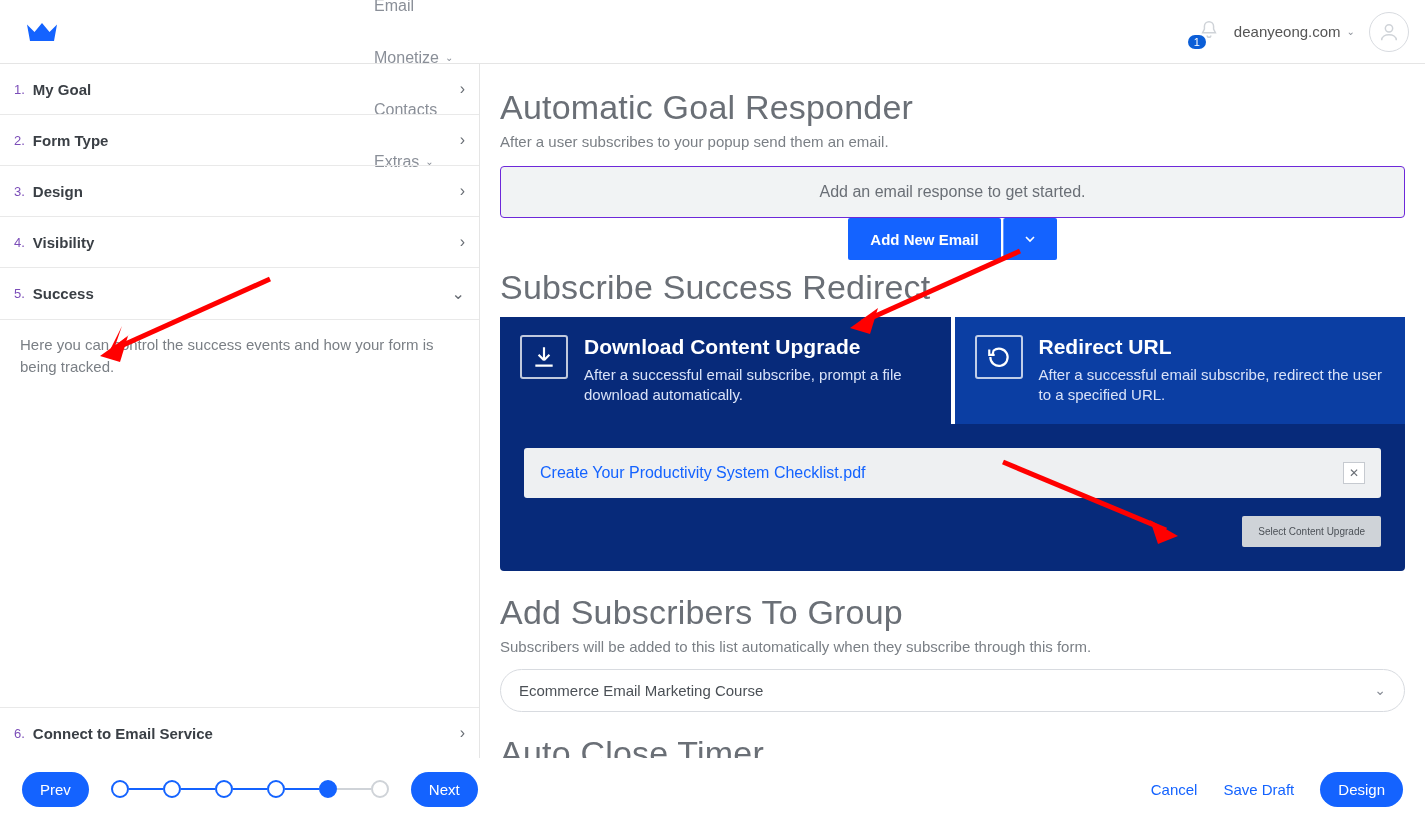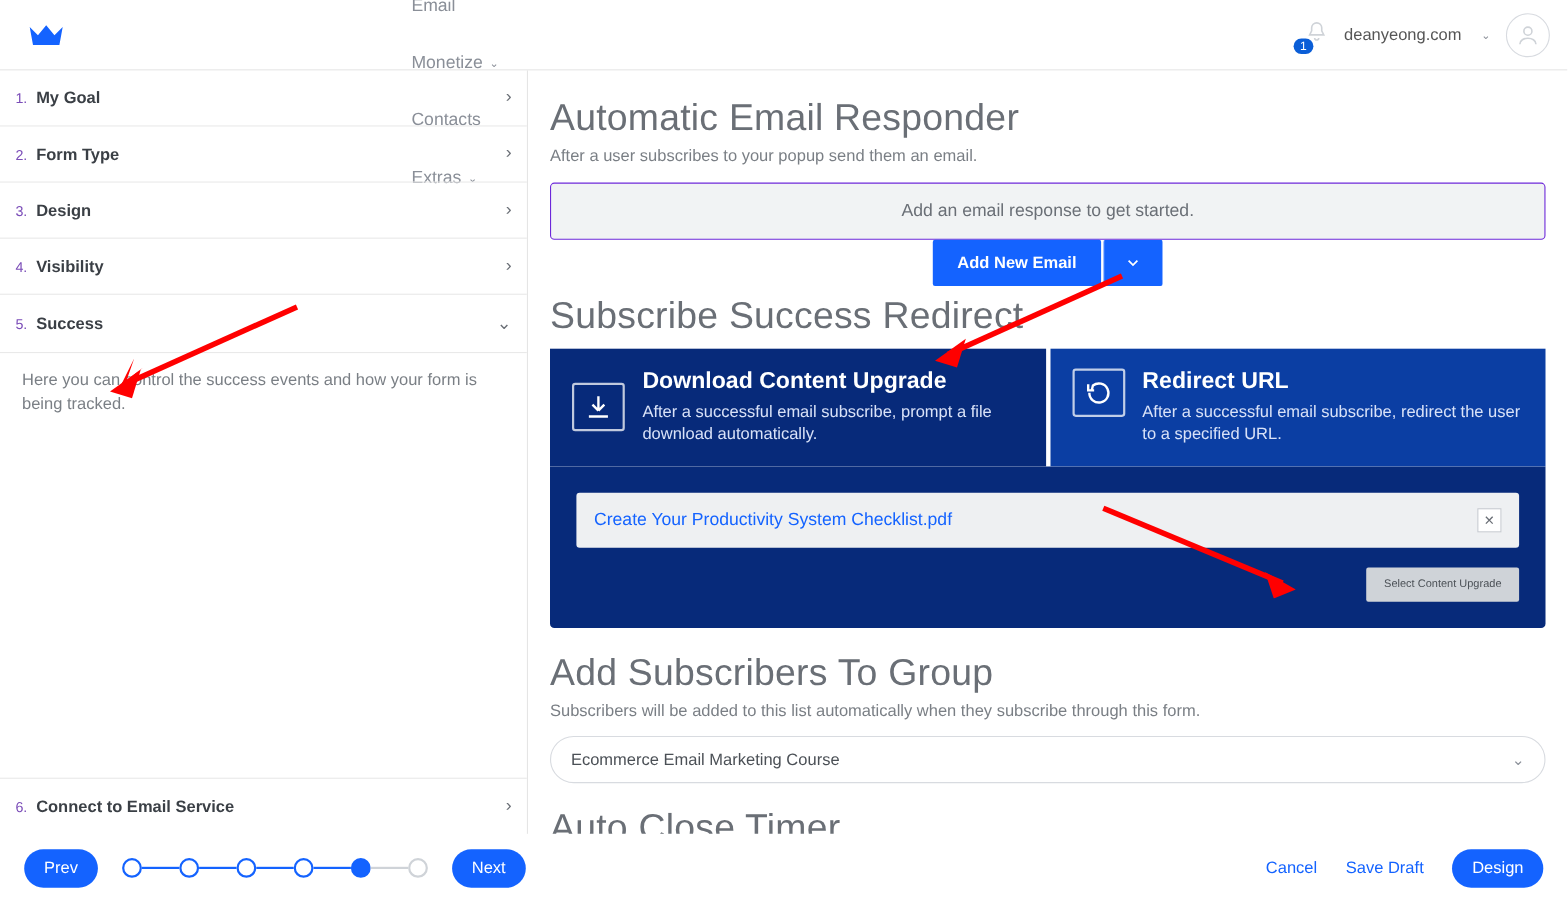--- a/index.html
+++ b/index.html
@@ -10,21 +10,21 @@
   .crown { width:40px; height:28px; color:#0b5ed7; display:flex; align-items:center; }
   .nav { display:flex; gap:34px; margin-left:310px;flex-direction:column; }
   .nav-item { color:#8a8f98; font-size:16px; display:flex; align-items:center; gap:6px; cursor:pointer; }
   .nav-item.active { color:#2b2f33; font-weight:500; }
   .nav-caret { font-size:10px; color:#8a8f98; }
 
   .topbar-right { margin-left:auto; display:flex; align-items:center; gap:14px; }
   .bell-wrap { position:relative; }
   .bell { width:22px; height:22px; color:#aeb3bb; }
   .badge { position:absolute; bottom:-4px; left:-10px; background:#0b5ed7; color:#fff; font-size:11px; border-radius:10px; padding:1px 6px; }
-  .account { color:#555; font-size:15px; display:flex; align-items:center; gap:18px; cursor:pointer;justify-content:center; }
+  .account { color:#555; font-size:15px; display:flex; align-items:center; gap:6px; cursor:pointer;justify-content:center; }
   .avatar { width:40px; height:40px; border-radius:50%; border:1px solid #d8dbe0; display:flex; align-items:center; justify-content:center; color:#c3c8ce; }
 
   
   .body { display:flex; height:calc(820px - 64px - 62px); }
   .sidebar { width:480px; border-right:1px solid #e5e5e5; overflow:hidden; position:relative; }
   .step { border-bottom:1px solid #e9e9e9; padding:16px 14px; display:flex; align-items:center; cursor:pointer; }
   .step.bottom { position:absolute; bottom:0; left:0; right:0; border-top:1px solid #e9e9e9; border-bottom:none; }
   .step-num { color:#7b4db8; font-size:13px; margin-right:8px; font-weight:500; }
   .step-label { font-weight:700; color:#3a3f45; font-size:15px; }
   .step .chev { margin-left:auto; color:#6a6f76; font-size:16px; }
@@ -37,21 +37,21 @@
 
   .responder-box { margin-top:16px; }
   .notice { background:#f1f3f4; border:1px solid #6d28d9; border-radius:4px; text-align:center; padding:16px; color:#6a6f76; font-size:16px; }
   .btn-row { display:flex; justify-content:center; margin-top:0; }
   .btn-primary { background:#1463ff; color:#fff; border:none; height:42px; padding:0 22px; font-weight:700; font-size:15px; cursor:pointer; border-radius:2px; }
   .btn-drop { background:#1463ff; color:#fff; border:none; border-left:1px solid rgba(255,255,255,.35); height:42px; width:54px; cursor:pointer; display:flex; align-items:center; justify-content:center; border-radius:2px; margin-left:2px; }
 
   
   .cards { display:flex; gap:4px; margin-top:10px; }
   .card { flex:1; color:#fff; padding:18px 20px; display:flex; gap:16px; align-items:flex-start; cursor:pointer; }
-  .card.active { background:#072a7a;align-items:center; }
+  .card.active { background:#072a7a; }
   .card.inactive { background:#0b3ea3; }
   .card .ico { width:48px; height:44px; border:2px solid rgba(255,255,255,.75); border-radius:3px; display:flex; align-items:center; justify-content:center; flex:0 0 48px; }
   .card h3 { font-size:21px; font-weight:700; margin-bottom:6px; }
   .card p { font-size:15px; line-height:1.35; color:#d9e2f8; }
 
   .card-body { background:#072a7a; border-radius:0 0 4px 4px; padding:24px 24px 24px 24px; margin-top:0; }
   .file-box { background:#eef0f2; border-radius:3px; display:flex; align-items:center; padding:14px 16px; }
   .file-name { color:#1463ff; font-size:16px; }
   .file-x { margin-left:auto; width:22px; height:22px; border:1px solid #c6cad0; display:flex; align-items:center; justify-content:center; color:#6a6f76; font-size:12px; background:#fff; cursor:pointer; }
   .select-upgrade { margin-top:18px; display:flex; justify-content:flex-end; }
@@ -167,21 +167,21 @@
     </div>
 
     <svg class="annot arrow" style="left:100px; top:210px;" width="180" height="90" viewBox="0 0 180 90">
       <path d="M170 5 L15 72 L30 60 L8 80 L22 52 L15 72 Z" fill="#ff0000"></path>
       <path d="M170 5 L12 76" stroke="#ff0000" stroke-width="5" fill="none"></path>
       <path d="M0 82 L28 62 L20 88 Z" fill="#ff0000"></path>
     </svg>
   </div>
 
   <div class="main" style="position:relative;">
-    <h1 class="sec">Automatic Email Responder</h1>
+    <h1 class="sec">Automatic Goal Responder</h1>
     <div class="sub">After a user subscribes to your popup send them an email.</div>
 
     <div class="responder-box">
       <div class="notice">Add an email response to get started.</div>
       <div class="btn-row">
         <button class="btn-primary">Add New Email</button>
         <button class="btn-drop">
           <svg width="16" height="16" viewBox="0 0 24 24">
               <path d="M6 9l6 6 6-6" fill="none" stroke="#fff" stroke-width="2.4"></path>
             </svg>

